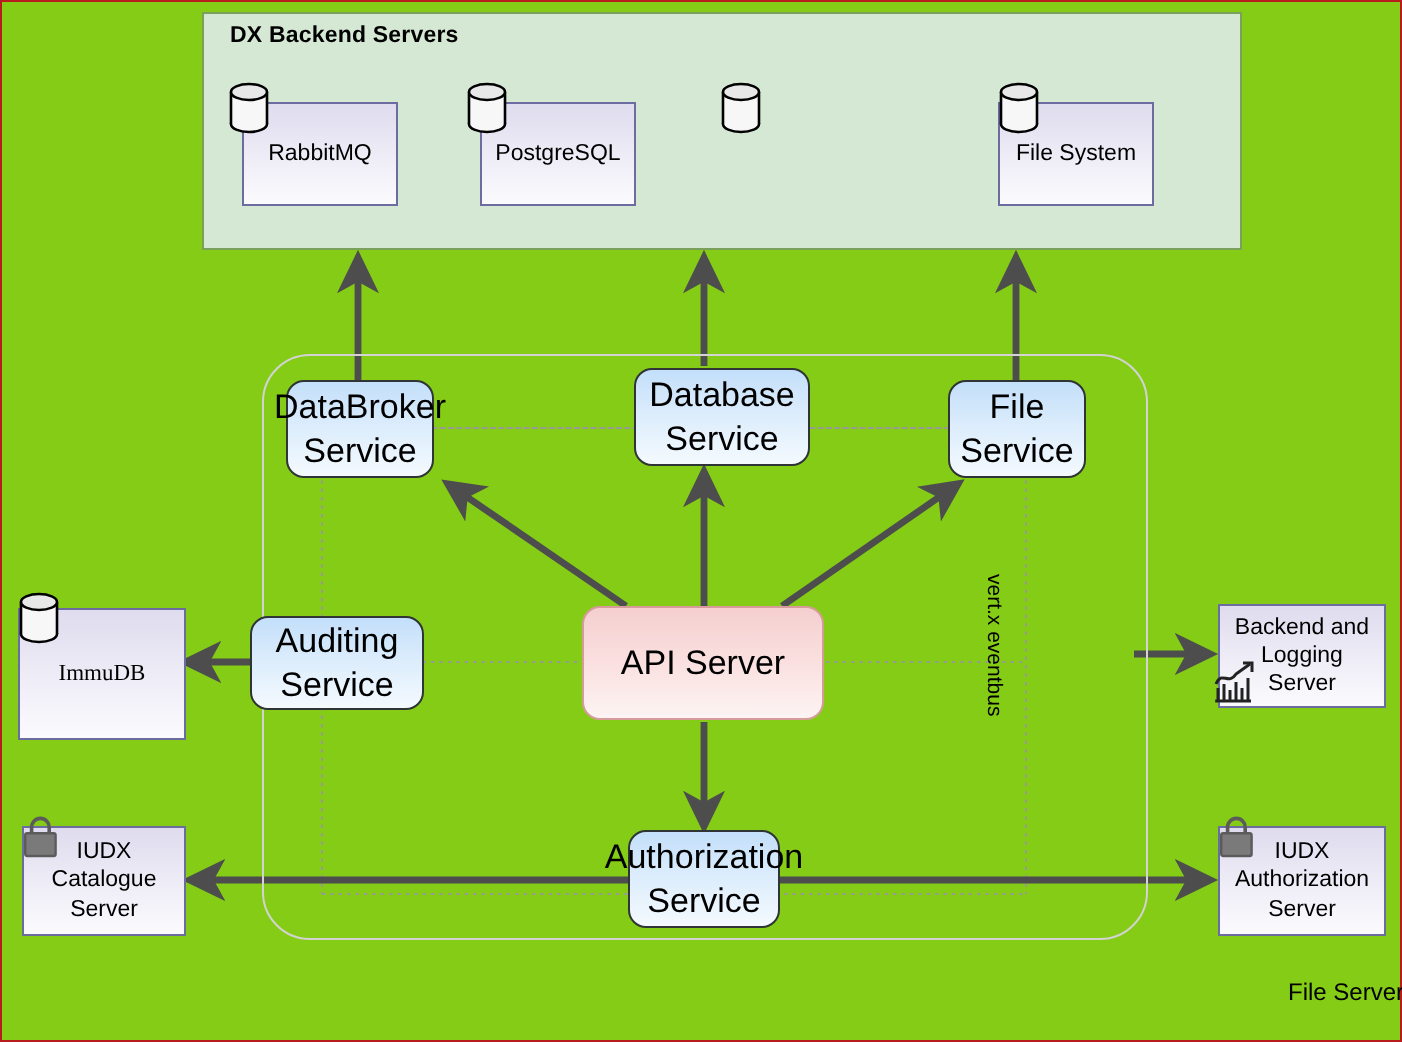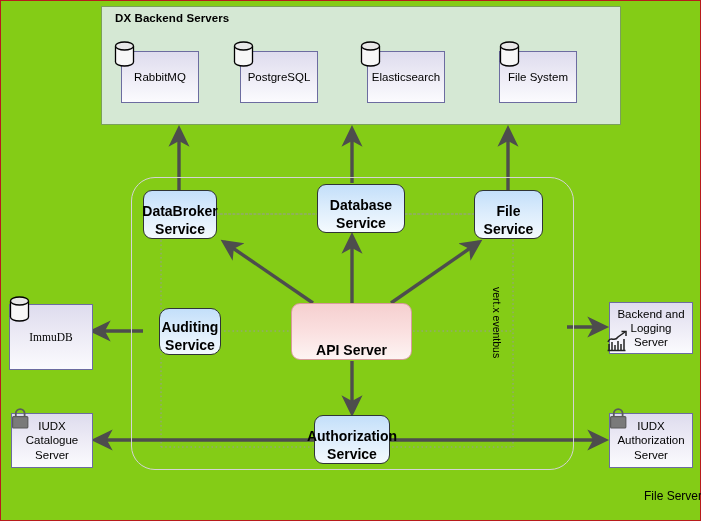--- a/index.html
+++ b/index.html
@@ -41,24 +41,23 @@
     text-align:center; font-size:11.5px; color:#000; line-height:1.22;
     z-index:4;
   }
   .node .lbl { padding:0 3px; }
 
   
   .svc {
     position:absolute; box-sizing:border-box;
     border:1.6px solid #2f3436; border-radius:9px;
     background:linear-gradient(180deg,#c3dffa 0%, #dbecfc 45%, #f4fafe 100%);
-    display:flex; align-items:flex-end; justify-content:center;
-    text-align:center; font-size:14px; color:#000; line-height:1.25;
+    display:flex; align-items:center; justify-content:center;
+    text-align:center; font-size:17px; color:#000; line-height:1.25;
     z-index:4;
-    font-weight:bold;
   }
   .svc.api {
     border-color:#d79b9b;
     background:linear-gradient(180deg,#f5cfcf 0%, #fadede 45%, #fdf4f3 100%);
   }
 
   
   #fs-container {
     position:absolute; left:130px; top:176px; width:443px; height:293px;
     border:1px solid #d3d3d3; border-radius:24px; box-sizing:border-box;
@@ -149,23 +148,20 @@
     <span class="lbl">PostgreSQL</span>
   </div>
   <svg class="cyl" style="left:232px; top:40px;" viewBox="0 0 21 26">
     <ellipse cx="10.5" cy="21" rx="9" ry="4" fill="#f7f7f7" stroke="#000" stroke-width="1.3"></ellipse>
     <rect x="1.5" y="5" width="18" height="16" fill="#f7f7f7" stroke="none"></rect>
     <line x1="1.5" y1="5" x2="1.5" y2="21" stroke="#000" stroke-width="1.3"></line>
     <line x1="19.5" y1="5" x2="19.5" y2="21" stroke="#000" stroke-width="1.3"></line>
     <ellipse cx="10.5" cy="5" rx="9" ry="4" fill="#e8e8e8" stroke="#000" stroke-width="1.3"></ellipse>
   </svg>
 
-  <div class="node" style="left:366px; top:50px; width:78px; height:52px;">
-    <span class="lbl">Elasticsearch</span>
-  </div>
   <svg class="cyl" style="left:359px; top:40px;" viewBox="0 0 21 26">
     <ellipse cx="10.5" cy="21" rx="9" ry="4" fill="#f7f7f7" stroke="#000" stroke-width="1.3"></ellipse>
     <rect x="1.5" y="5" width="18" height="16" fill="#f7f7f7" stroke="none"></rect>
     <line x1="1.5" y1="5" x2="1.5" y2="21" stroke="#000" stroke-width="1.3"></line>
     <line x1="19.5" y1="5" x2="19.5" y2="21" stroke="#000" stroke-width="1.3"></line>
     <ellipse cx="10.5" cy="5" rx="9" ry="4" fill="#e8e8e8" stroke="#000" stroke-width="1.3"></ellipse>
   </svg>
 
   <div class="node" style="left:498px; top:50px; width:78px; height:52px;">
     <span class="lbl">File System</span>
@@ -196,21 +192,21 @@
     </div>
   </div>
 
   <div class="svc" style="left:473px; top:189px; width:69px; height:49px;">
     <div>
       <div>File</div>
       <div>Service</div>
     </div>
   </div>
 
-  <div class="svc" style="left:158px; top:307px; width:62px; height:47px;border-radius:10px;">
+  <div class="svc" style="left:124px; top:307px; width:87px; height:47px;">
     <div>
       <div>Auditing</div>
       <div>Service</div>
     </div>
   </div>
 
   <div class="svc" style="left:313px; top:414px; width:76px; height:49px;">
     <div>
       <div>Authorization</div>
       <div>Service</div>

